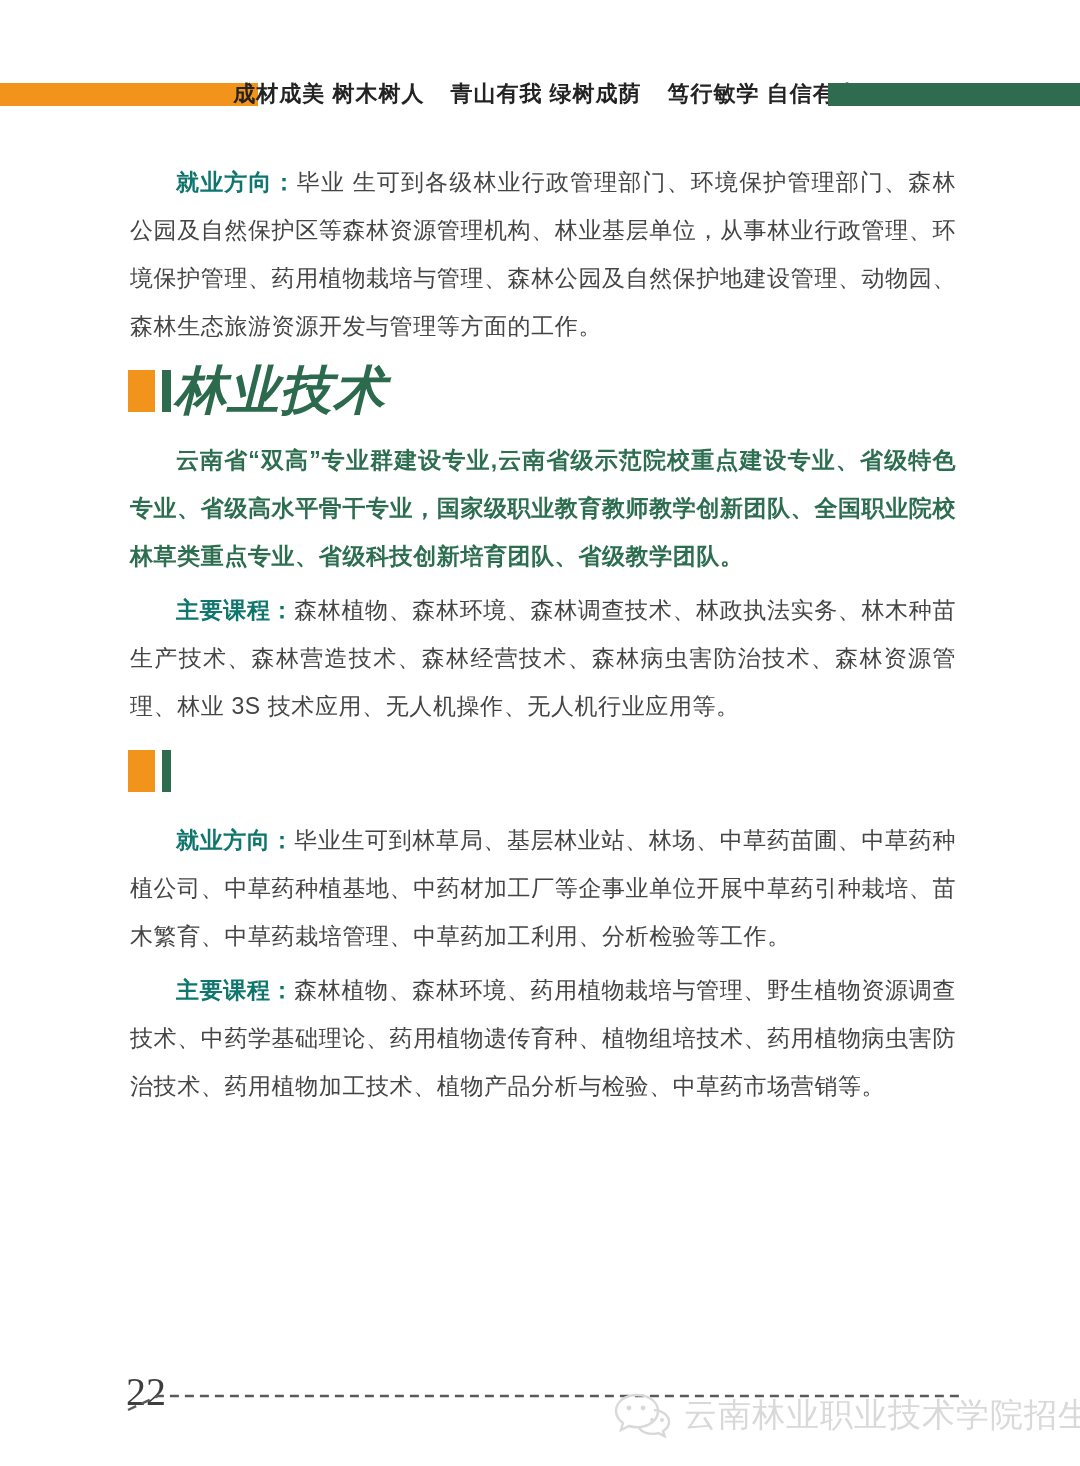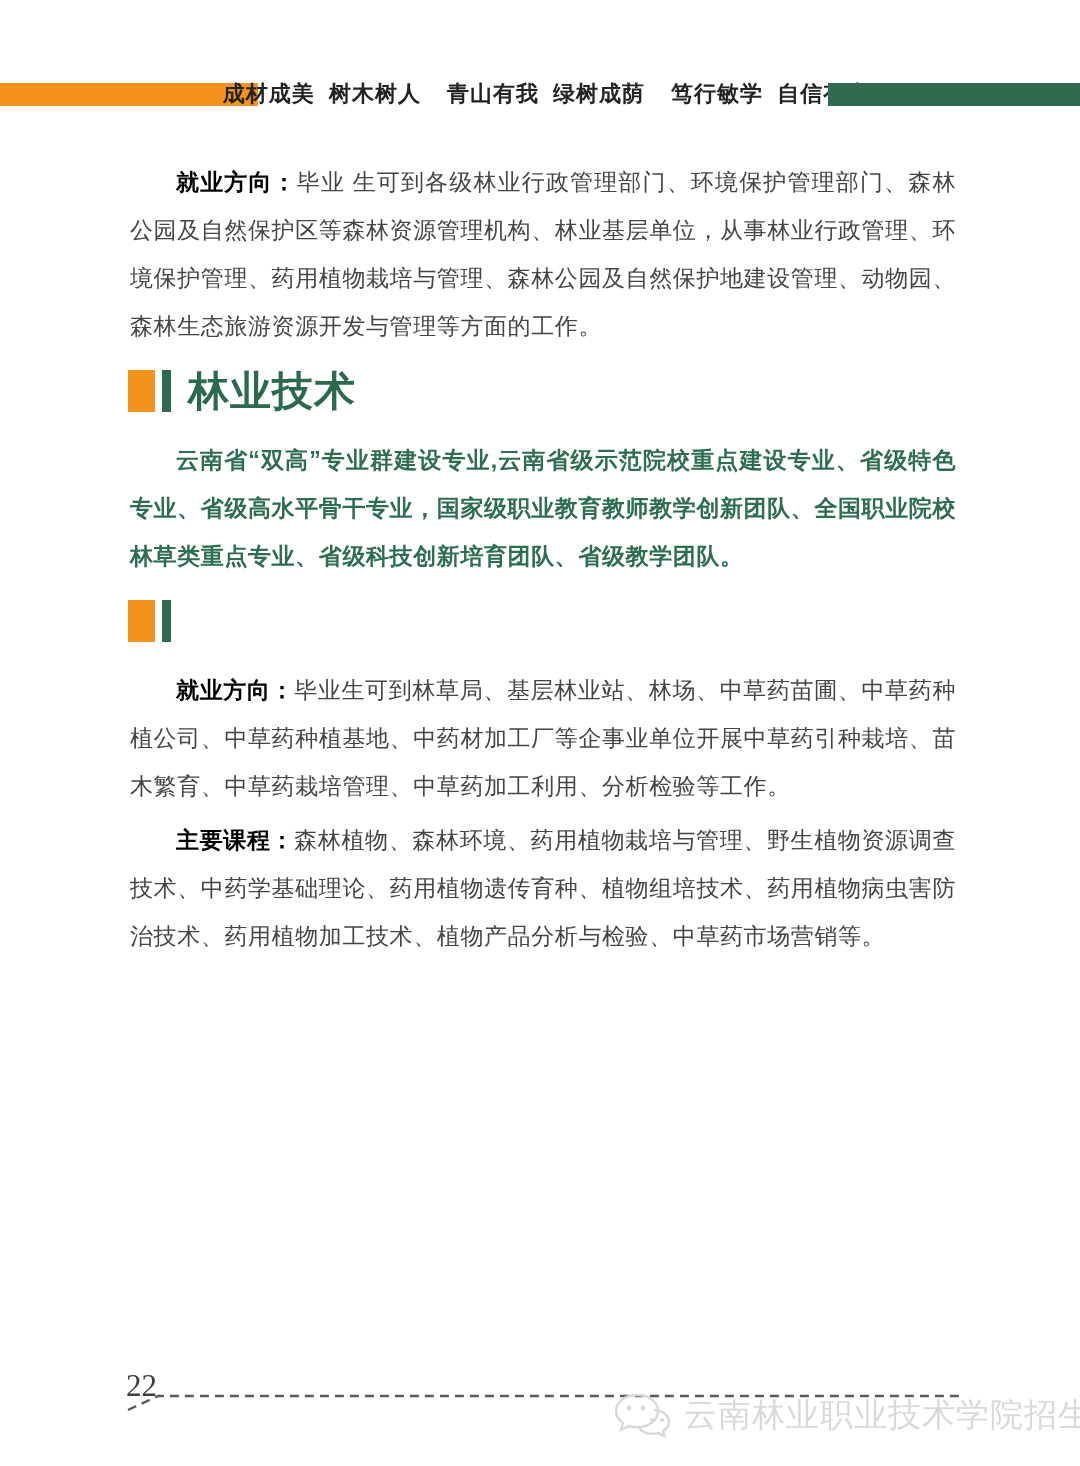--- a/index.html
+++ b/index.html
@@ -13,53 +13,53 @@
     font-family: "Liberation Sans", sans-serif;
   }
 
   
   .bar { position: absolute; top: 83px; height: 23px; }
   .bar-orange { left: 0; width: 258px; background: #F2941C; }
   .bar-green  { left: 828px; width: 252px; background: #2E6B4F; }
   .motto {
     position: absolute; left: 268px; top: 72px; width: 556px; height: 44px;
     display: flex; align-items: center; justify-content: center;
-    font-family: Liberation Mono, monospace;
+    font-family: Liberation Sans, sans-serif;
     font-weight: bold; font-size: 22px; color: #232323;
     white-space: nowrap; letter-spacing: 1px;
   }
   .motto-sep { width: 2px; height: 27px; background: #9a9a9a; margin: 0 13px; }
 
   
   .content { position: absolute; left: 130px; top: 158px; width: 826px; }
   .para {
     margin: 0 0 6px 0;
     font-size: 23px; line-height: 48px; letter-spacing: 0.6px;
     color: #454545;
     text-align: justify; text-justify: inter-ideograph;
     text-indent: 2em;
   }
   .para.noindent { text-indent: 0; }
-  .lbl { color: #000000; font-weight: bold; }
+  .lbl { color: #0f766e; font-weight: bold; }
   .para.green-para span { color: #2D6E50; font-weight: bold; }
 
   .sec-head { display: flex; align-items: center; height: 54px; margin: 14px 0 18px -2px; }
   .sq   { width: 27px; height: 42px; background: #F2941C; flex: none; }
   .vbar { width: 9px;  height: 42px; background: #2E6B4F; margin-left: 7px; flex: none; }
   .sec-title {
-    margin-left: 17px;
-    font-size: 41px; font-weight: bold; color: #2B6A4C;
-    letter-spacing: 1px; white-space: nowrap;
+    margin-left: 3px;
+    font-size: 52px; font-weight: bold; color: #2B6A4C;
+    letter-spacing: 1px; white-space: nowrap; font-style: italic;
   }
 
   
   .pagenum {
     position: absolute; left: 126px; top: 1368px;
     font-family: "Liberation Serif", serif;
-    font-size: 31px; color: #3E3E3E;
+    font-size: 40px; color: #3E3E3E;
   }
   .dash-line { position: absolute; left: 126px; top: 1374px; }
   .watermark {
     position: absolute; left: 612px; top: 1392px;
     display: flex; align-items: center;
     color: #D9D9D9; font-size: 33px; letter-spacing: 1px; white-space: nowrap;
     text-shadow: 1px 1px 0 #ffffff;
   }
   .wicon { margin-right: 10px; flex: none; }
 </style>
@@ -86,20 +86,21 @@
     <p class="para"><span class="lbl">就业方向：</span><span>毕业 生可到各级林业行政管理部门、环境保护管理部门、森林公园及自然保护区等森林资源管理机构、林业基层单位，从事林业行政管理、环境保护管理、药用植物栽培与管理、森林公园及自然保护地建设管理、动物园、森林生态旅游资源开发与管理等方面的工作。</span></p>
 
     <div class="sec-head">
       <span class="sq"></span>
       <span class="vbar"></span>
       <span class="sec-title">林业技术</span>
     </div>
 
     <p class="para green-para"><span>云南省“双高”专业群建设专业,云南省级示范院校重点建设专业、省级特色专业、省级高水平骨干专业，国家级职业教育教师教学创新团队、全国职业院校林草类重点专业、省级科技创新培育团队、省级教学团队。</span></p>
 
+    <p class="para"><span class="lbl">主要课程：</span><span>森林植物、森林环境、森林调查技术、林政执法实务、林木种苗生产技术、森林营造技术、森林经营技术、森林病虫害防治技术、森林资源管理、林业 3S 技术应用、无人机操作、无人机行业应用等。</span></p>
 
 
     <div class="sec-head">
       <span class="sq"></span>
       <span class="vbar"></span>
     </div>
 
     <p class="para"><span class="lbl">就业方向：</span><span>毕业生可到林草局、基层林业站、林场、中草药苗圃、中草药种植公司、中草药种植基地、中药材加工厂等企事业单位开展中草药引种栽培、苗木繁育、中草药栽培管理、中草药加工利用、分析检验等工作。</span></p>
 
     <p class="para"><span class="lbl">主要课程：</span><span>森林植物、森林环境、药用植物栽培与管理、野生植物资源调查技术、中药学基础理论、药用植物遗传育种、植物组培技术、药用植物病虫害防治技术、药用植物加工技术、植物产品分析与检验、中草药市场营销等。</span></p>

